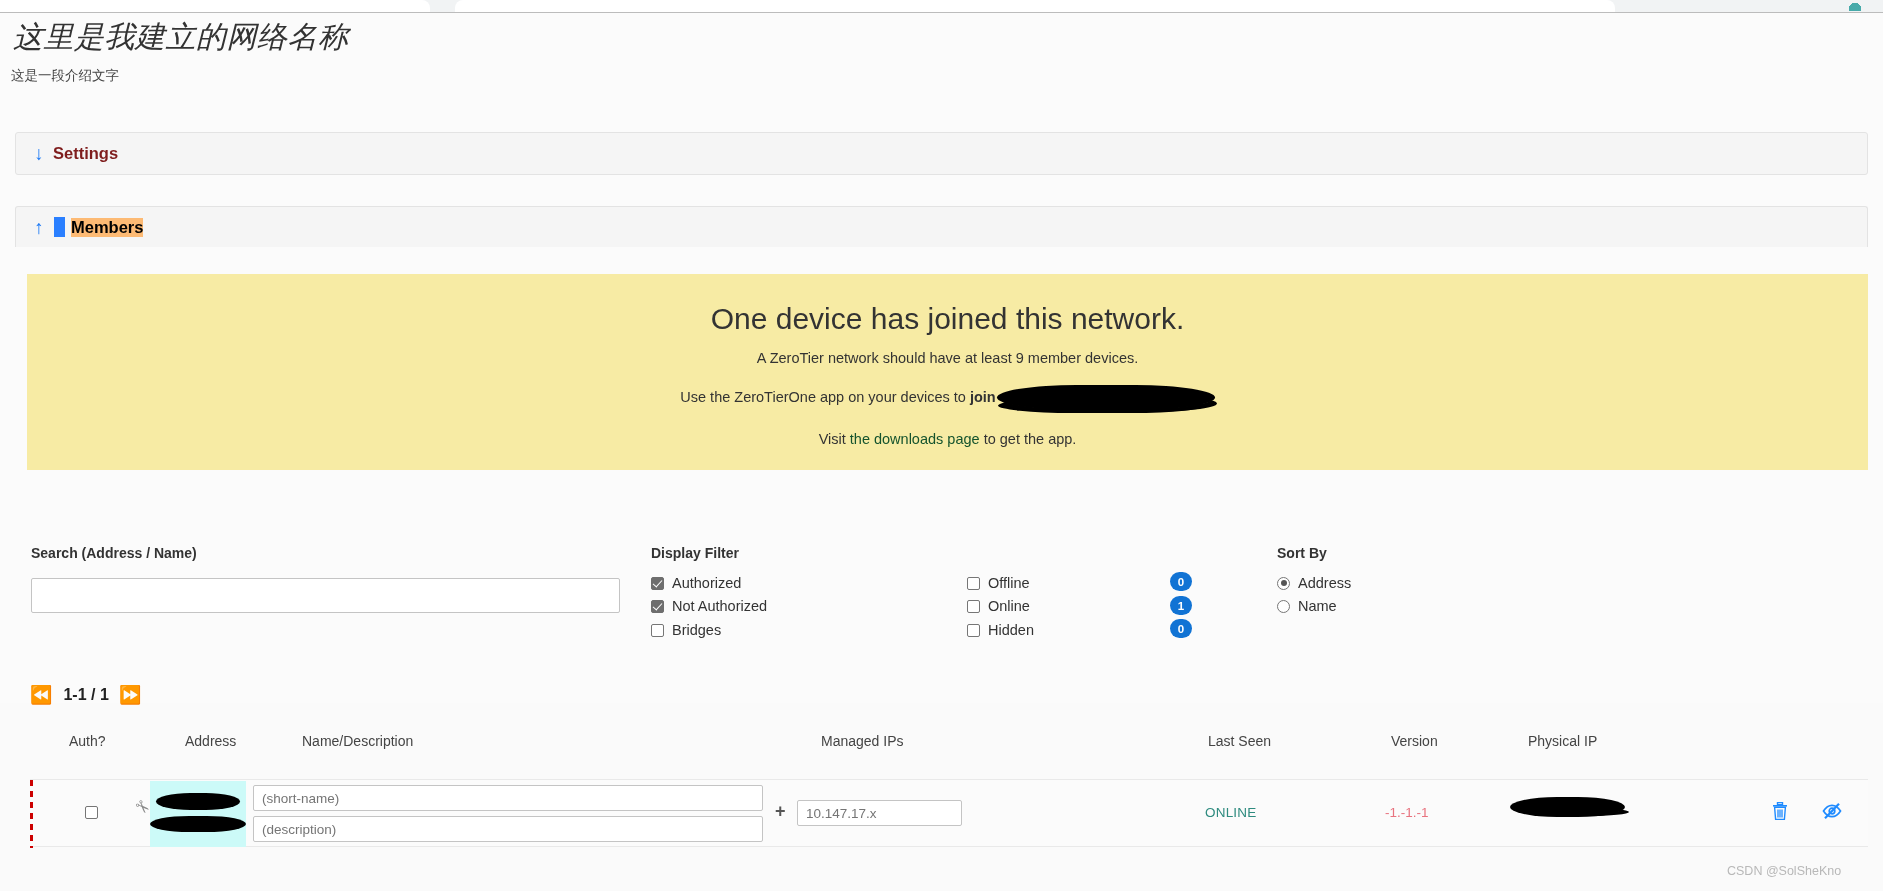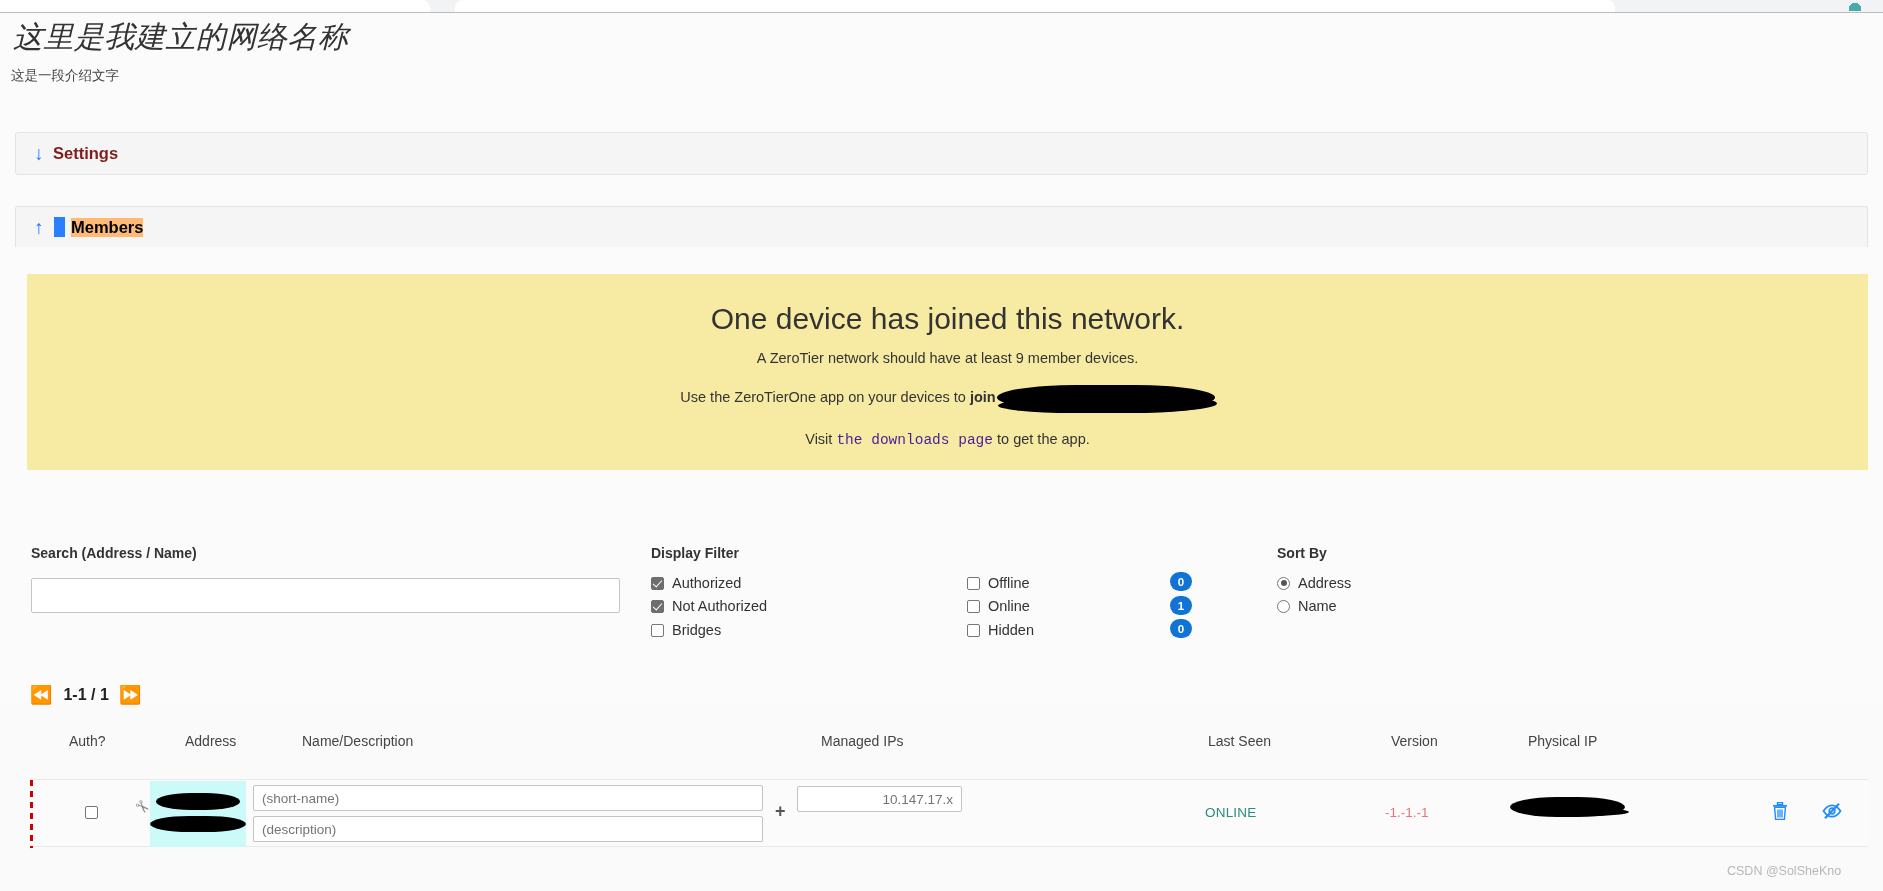--- a/index.html
+++ b/index.html
@@ -76,21 +76,21 @@
     background: #f7eba4; text-align: center;
   }
   .notice-h {
     margin: 0; padding-top: 28px;
     font-size: 30px; font-weight: 400; color: #333;
   }
   .notice-p { margin: 0; padding-top: 14px; font-size: 14.5px; color: #333; }
   .notice-p.second { padding-top: 19px; }
   .notice-p.third  { padding-top: 19px; }
   .notice-strong { font-weight: 700; }
-  .link { color: #4c1d95; text-decoration: none; cursor: pointer; font-family: Liberation Mono, monospace; }
+  .link { color: #14532d; text-decoration: none; cursor: pointer; }
   .redact { background: #000; display: inline-block; vertical-align: middle; }
   .redact-join {
     width: 218px; height: 25px; border-radius: 40%/55%;
     margin-left: 1px; margin-bottom: 2px;
     box-shadow: 6px 6px 0 -4px #000, -4px 8px 0 -5px #000;
   }
 
   
   .filters { position: absolute; left: 0; top: 545px; width: 1883px; }
   .col-label {
@@ -176,21 +176,21 @@
     background: #000; border-radius: 45%/55%;
   }
   .name-input, .desc-input, .ip-input {
     position: absolute; border: 1px solid #c4c4c4; background: #fff;
     border-radius: 2px; font-size: 13.5px; padding: 0 8px; color: #333;
     font-family: "Liberation Sans", sans-serif;
   }
   .name-input { left: 223px; top: 5px;  width: 510px; height: 26px; }
   .desc-input { left: 223px; top: 36px; width: 510px; height: 26px; }
   .plus-ico { left: 745px; top: 21px; font-size: 18px; font-weight: 700; color: #555; }
-  .ip-input  { left: 767px; top: 6px; width: 165px; height: 26px; text-align: right; }
+  .ip-input  { left: 767px; top: 20px; width: 165px; height: 26px; }
   .cell-online  { left: 1175px; top: 25px; font-size: 13.5px; color: #2e8b7f; letter-spacing: .2px; }
   .cell-version { left: 1355px; top: 25px; font-size: 13.5px; color: #e8737f; }
   .redact-phys {
     left: 1480px; top: 17px; width: 115px; height: 20px; background: #000;
     border-radius: 45%/55%;
     box-shadow: 10px 5px 0 -6px #000;
   }
   .icon-btn { position: absolute; cursor: pointer; }
   .ico-trash { left: 1740px; top: 20px; }
   .ico-hide  { left: 1791px; top: 20px; }

